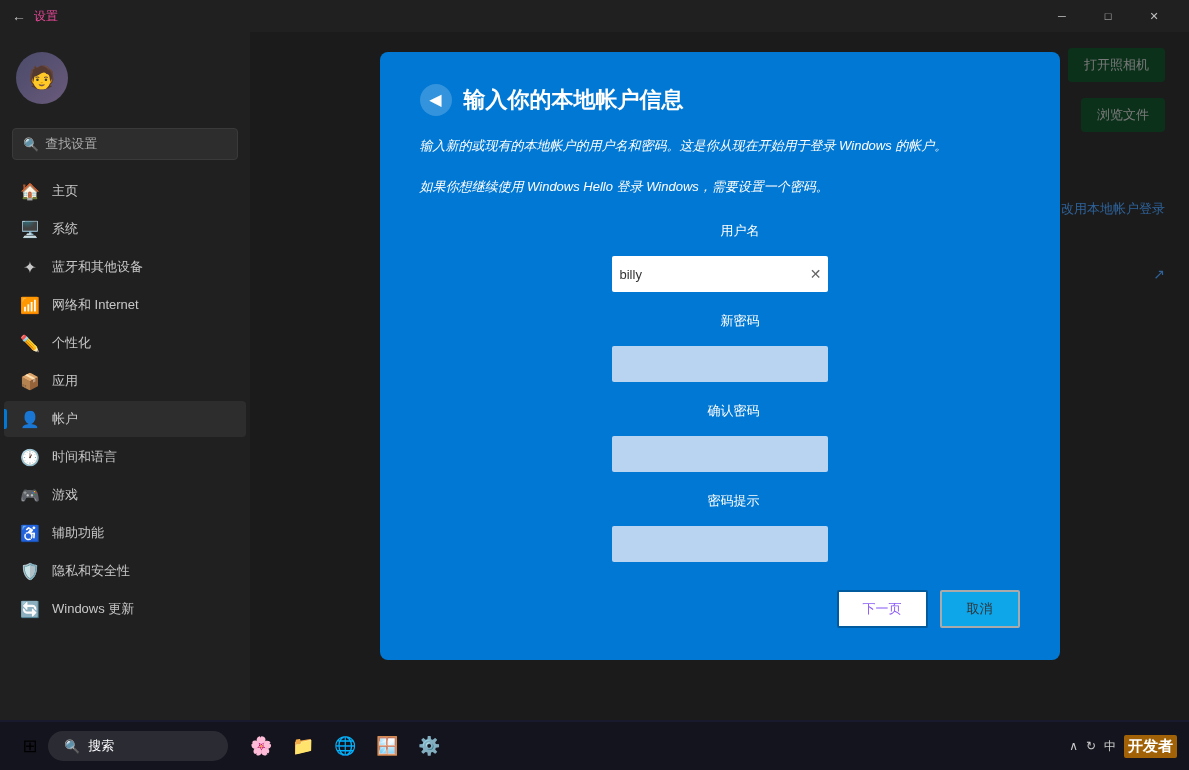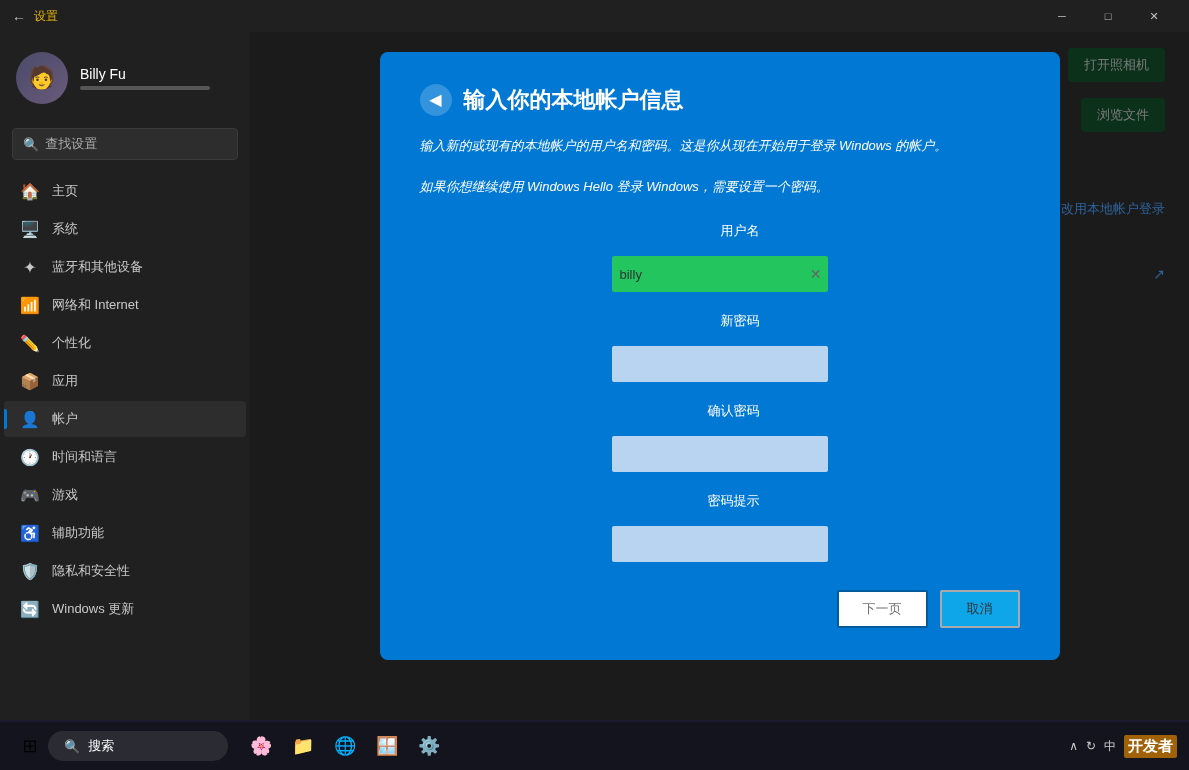--- a/index.html
+++ b/index.html
@@ -37,21 +37,21 @@
       align-items: center;
       gap: 8px;
       flex: 1;
     }
     .title-back-icon {
       color: #c0c0c0;
       font-size: 14px;
       cursor: pointer;
     }
     .title-text {
-      color: #eab308;
+      color: #ec4899;
       font-size: 12px;
     }
     .title-bar-controls {
       display: flex;
       gap: 0;
     }
     .title-ctrl {
       width: 46px;
       height: 32px;
       display: flex;
@@ -257,21 +257,21 @@
       text-align: right;
       flex-shrink: 0;
     }
     .form-input-wrapper {
       flex: 1;
       position: relative;
     }
     .form-input {
       width: 100%;
       height: 36px;
-      background: #22c55e;
+      background: #ffffff;
       border: none;
       border-radius: 2px;
       padding: 0 32px 0 8px;
       font-size: 13px;
       color: #333;
       outline: none;
     }
     .form-input.empty {
       background: #b8d4f0;
     }
@@ -297,21 +297,21 @@
     .dialog-btn {
       padding: 8px 24px;
       border-radius: 2px;
       border: none;
       cursor: pointer;
       font-size: 13px;
       min-width: 80px;
     }
     .dialog-btn.next {
       background: white;
-      color: #737373;
+      color: #8b5cf6;
       border: 2px solid #005a9e;
     }
     .dialog-btn.cancel {
       background: #0ea5e9;
       color: #333;
       border: 2px solid #aaa;
     }
 
     
     .taskbar {
@@ -386,24 +386,20 @@
       <div class="title-ctrl">□</div>
       <div class="title-ctrl close">✕</div>
     </div>
   </div>
 
   <div class="main-content">
 
     <div class="sidebar">
       <div class="user-section">
         <div class="avatar">🧑</div>
-        <div class="user-info">
-          <div class="user-name">Billy Fu</div>
-          <div class="user-bar"></div>
-        </div>
       </div>
       <div class="search-box">
         <span>🔍</span>
         <span>查找设置</span>
       </div>
 
       <div class="nav-item">
         <span class="nav-icon">🏠</span>
         <span>主页</span>
       </div>

